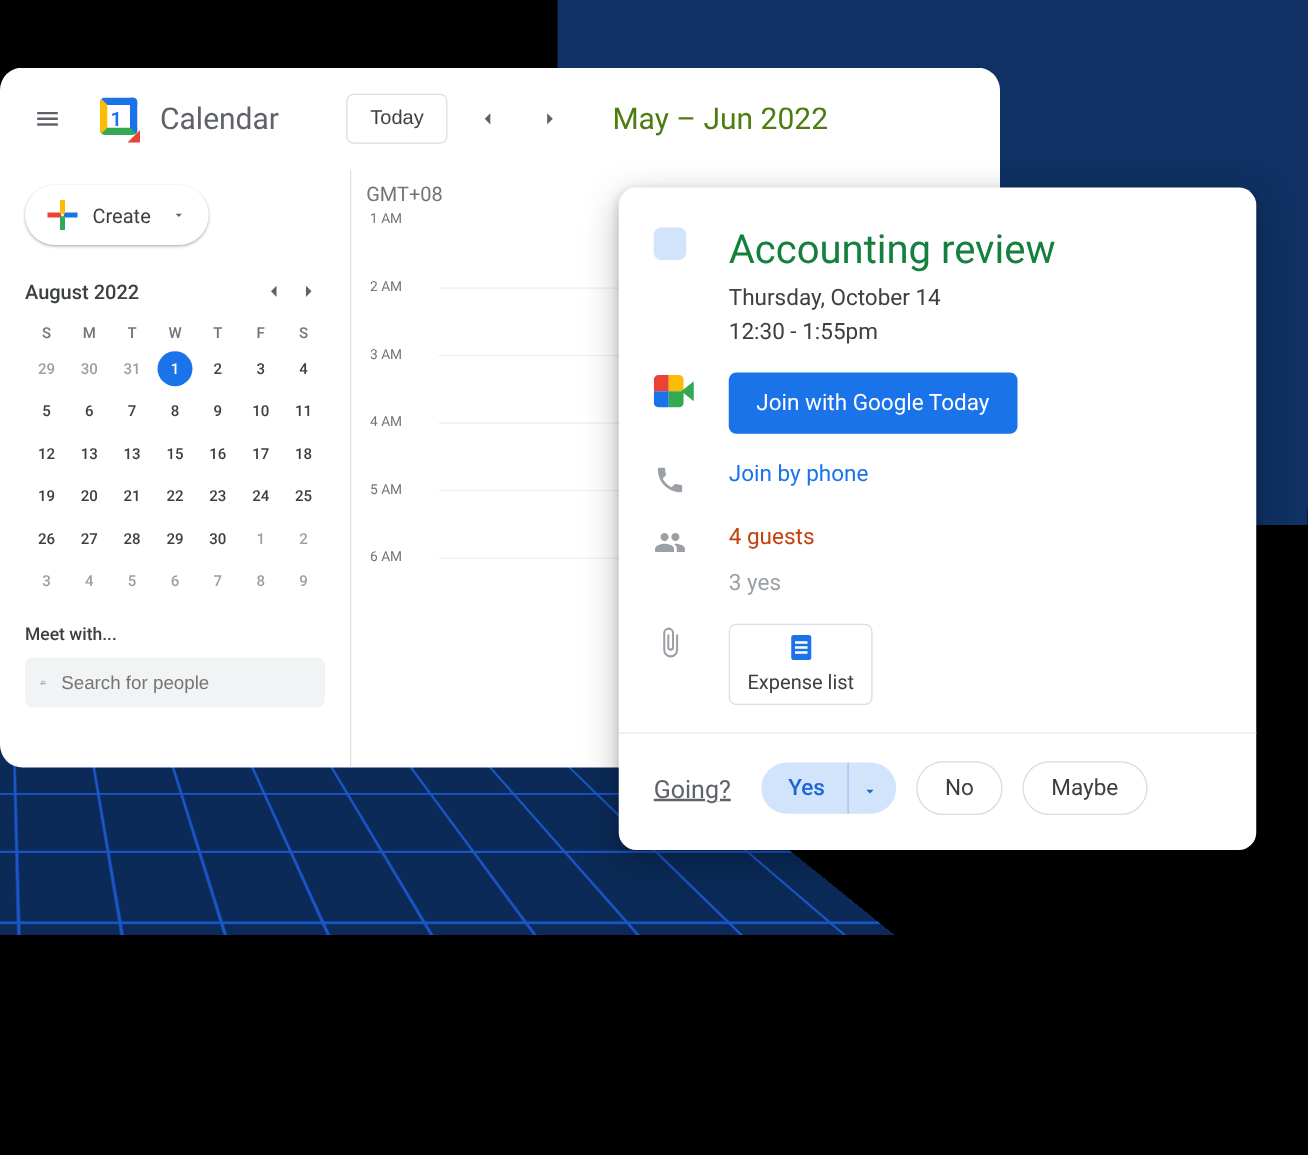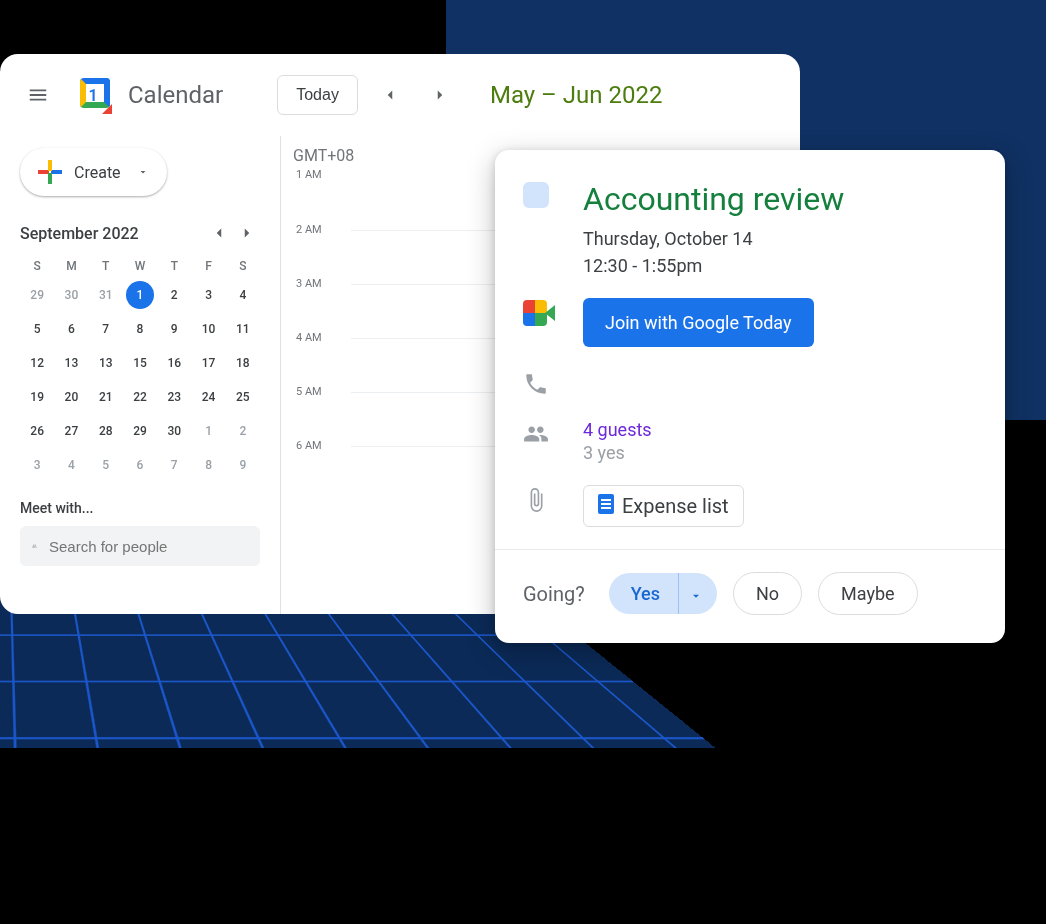--- a/index.html
+++ b/index.html
@@ -327,33 +327,35 @@
     font-size:18px;
     cursor:pointer;
   }
 
   .grey-icon {
     color:#9aa0a6;
     width:26px; height:26px;
   }
   .grey-icon svg { width:100%; height:100%; }
 
-  .guest-count { font-size:18px; color:#6d28d9; margin-bottom:2px;}
+  .guest-count { font-size:18px; color:#c2410c; margin-bottom:16px;}
   .guest-sub { font-size:18px; color:#9aa0a6; }
 
   .attach-row { gap:12px; display:flex; flex-wrap:wrap; }
   .attach-chip {
     display:flex;
+    align-items:center;
     gap:8px;
     border:1px solid #dadce0;
     border-radius:6px;
     padding:8px 14px;
-    font-size:20px;
+    font-size:16px;
     color:#3c4043;
     cursor:pointer;
+    flex-direction:column;
   }
   .doc-icon {
     width:16px; height:20px; border-radius:2px;
     position:relative;
   }
   .doc-icon.blue { background:#1a73e8; }
   .doc-icon.green { background:#34a853; }
   .doc-icon::after{
     content:''; position:absolute; left:3px; right:3px; top:5px; bottom:5px;
     background:
@@ -375,21 +377,21 @@
     border-top:1px solid #e8eaed;
     margin: 10px 0 0 0;
   }
 
   .rsvp-row {
     display:flex;
     align-items:center;
     padding: 22px 28px 28px 28px;
     gap:16px;
   }
-  .rsvp-label { font-size:20px; color:#5f6368; margin-right:8px;}
+  .rsvp-label { font-size:20px; color:#5f6368; margin-right:8px;text-decoration:underline;}
   .rsvp-yes {
     display:flex;
     align-items:stretch;
     border-radius:30px;
     overflow:hidden;
     background:#d2e3fc;
   }
   .rsvp-yes .txt {
     padding:10px 18px 10px 22px;
     color:#1967d2;
@@ -455,21 +457,21 @@
             <span class="v1"></span>
             <span class="v2"></span>
         </span>
         <span class="create-label">Create</span>
         <svg class="create-caret" viewBox="0 0 24 24" fill="currentColor">
             <path d="M7 10l5 5 5-5H7z"></path>
           </svg>
       </div>
 
       <div class="mini-month-header">
-        <div class="mini-month-title">September 2022</div>
+        <div class="mini-month-title">August 2022</div>
         <div class="mini-nav">
           <div class="nav-btn">
               <svg viewBox="0 0 24 24" fill="currentColor">
                 <path d="M15 6l-6 6 6 6V6z"></path>
               </svg>
             </div>
           <div class="nav-btn">
               <svg viewBox="0 0 24 24" fill="currentColor">
                 <path d="M9 6l6 6-6 6V6z"></path>
               </svg>
@@ -598,20 +600,23 @@
   </div>
 
   <div class="event-row">
     <div class="event-icon-col">
       <span class="grey-icon">
         <svg viewBox="0 0 24 24" fill="currentColor">
             <path d="M6.6 10.8c1.4 2.8 3.8 5.1 6.6 6.6l2.2-2.2c.3-.3.7-.4 1-.2 1.1.4 2.4.6 3.6.6.6 0 1 .4 1 1V20c0 .6-.4 1-1 1C10.6 21 3 13.4 3 4c0-.6.4-1 1-1h3.4c.6 0 1 .4 1 1 0 1.2.2 2.5.6 3.6.1.4 0 .8-.2 1l-2.2 2.2z"></path>
           </svg>
       </span>
     </div>
+    <div class="event-content">
+      <span class="phone-link">Join by phone</span>
+    </div>
   </div>
 
   <div class="event-row">
     <div class="event-icon-col">
       <span class="grey-icon">
         <svg viewBox="0 0 24 24" fill="currentColor">
             <path d="M16 11c1.66 0 3-1.34 3-3s-1.34-3-3-3-3 1.34-3 3 1.34 3 3 3zm-8 0c1.66 0 3-1.34 3-3S9.66 5 8 5 5 6.34 5 8s1.34 3 3 3zm0 2c-2.33 0-7 1.17-7 3.5V19h14v-2.5C15 14.17 10.33 13 8 13zm8 0c-.29 0-.62.02-.97.05 1.16.84 1.97 1.97 1.97 3.45V19h6v-2.5c0-2.33-4.67-3.5-7-3.5z"></path>
           </svg>
       </span>
     </div>

